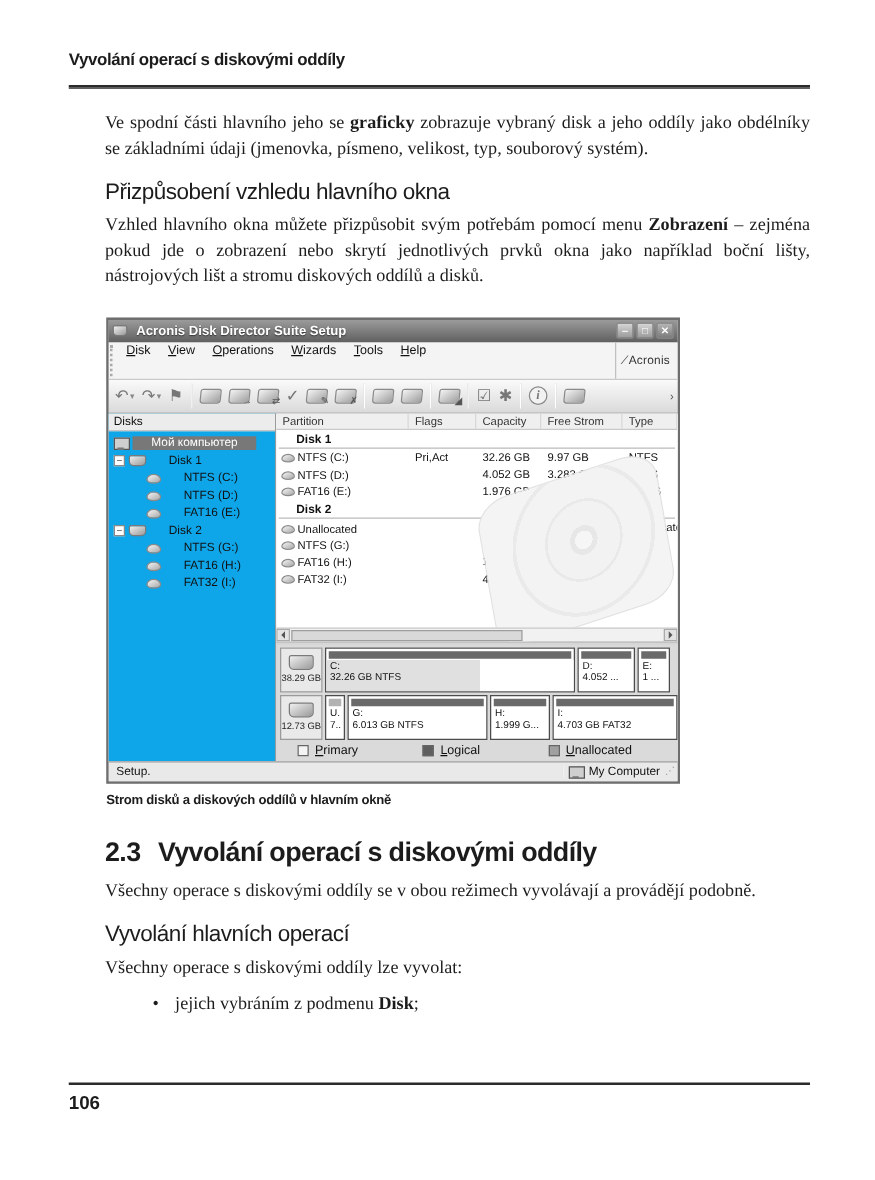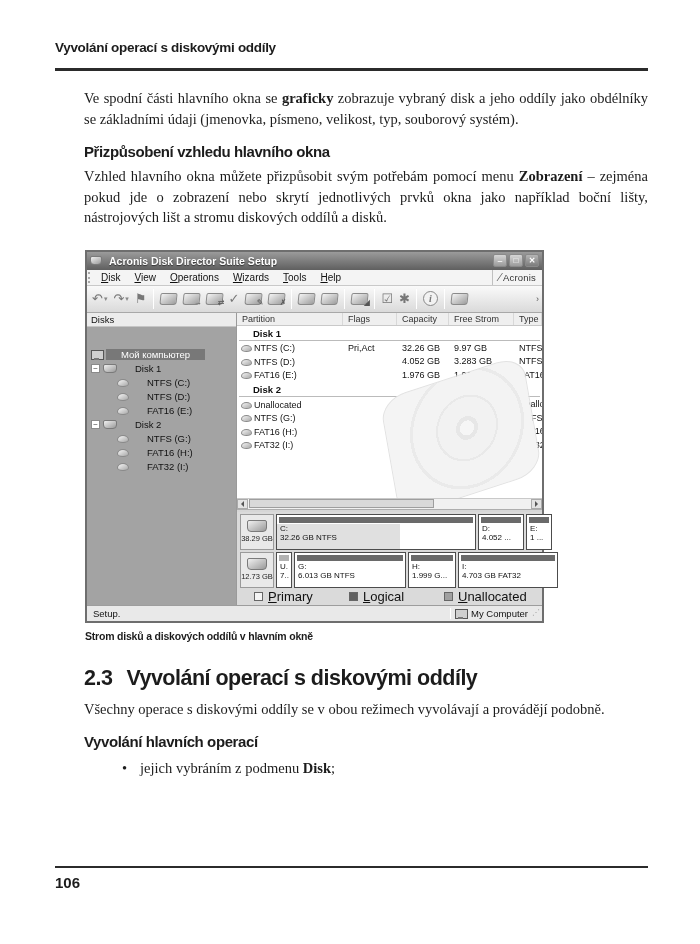--- a/index.html
+++ b/index.html
@@ -7,21 +7,21 @@
   .page { position:relative; width:700px; height:944px; background:#ffffff;
           font-family:"Liberation Serif", serif; color:#1c1c1c; overflow:hidden; }
 
   
   .running-header { position:absolute; left:55px; top:40px;
         font-family:"Liberation Sans", sans-serif; font-weight:bold; font-size:13.5px; letter-spacing:-0.3px; }
   .header-rule { position:absolute; left:55px; top:68px; width:593px; height:3px;
         border-top:2px solid #2b2b2b; border-bottom:1px solid #2b2b2b; }
   .content { position:absolute; left:84px; top:88px; width:564px; }
   .content p.body { font-size:14.5px; line-height:1.42; text-align:justify; }
-  .h3 { font-family:"Liberation Sans", sans-serif; font-weight:bold; font-size:15px;
+  .h3 { font-family:"Liberation Sans", sans-serif; font-weight:normal; font-size:18px;
         letter-spacing:-0.4px; margin:14px 0 6px 0; }
   .h2 { font-family:"Liberation Sans", sans-serif; font-weight:bold; font-size:21.5px;
         letter-spacing:-0.5px; margin:24px 0 8px 0; }
   .h2 .num { margin-right:14px; }
   .caption { font-family:"Liberation Sans", sans-serif; font-weight:bold; font-size:10.5px;
         letter-spacing:-0.2px; margin:7px 0 0 1px; }
   .bullet { display:flex; font-size:14.5px; line-height:1.42; padding-left:38px; margin-top:8px; }
   .bullet .dot { margin-right:13px; }
   .footer-rule { position:absolute; left:55px; top:866px; width:593px; border-top:2px solid #2b2b2b; }
   .pagenum { position:absolute; left:55px; top:874px;
@@ -34,22 +34,22 @@
          display:flex; flex-direction:column; }
   .titlebar { height:18px; background:linear-gradient(#9b9b9b,#5f5f5f);
          display:flex; align-items:center; padding:0 3px; flex:0 0 auto; }
   .titlebar .ttl { color:#fff; font-weight:bold; font-size:10.5px; margin-left:4px; flex:1;
          white-space:nowrap; overflow:hidden; text-shadow:0 1px 1px #333; }
   .winbtn { width:14px; height:13px; margin-left:2px; border:1px solid #8a8a8a; border-radius:2px;
          background:linear-gradient(#d6d6d6,#9a9a9a); color:#fff; font-size:8px; line-height:11px;
          text-align:center; font-weight:bold; }
   .winbtn.close { background:linear-gradient(#b5b5b5,#7c7c7c); }
 
-  .menubar { height:16px; background:#f4f4f4; border-bottom:1px solid #c9c9c9;
-         display:flex; align-items:center; flex:0 0 auto; }
+  .menubar { height:30px; background:#f4f4f4; border-bottom:1px solid #c9c9c9;
+         display:flex; align-items:flex-start; flex:0 0 auto; }
   .gripper { width:5px; align-self:stretch; margin:2px 1px;
          border-left:2px dotted #aaa; }
   .menu-item { display:inline-block; padding:1px 7px; font-size:10px; }
   .menu-item::first-letter { text-decoration:underline; }
   .brand { margin-left:auto; border-left:1px solid #c0c0c0; padding:0 6px; display:flex; align-items:center; height:100%; }
   .brand .mark { font-size:10px; color:#555; margin-right:2px; font-style:italic; }
   .brand .nm { font-size:9.5px; color:#333; letter-spacing:0.2px; }
 
   .toolbar { height:27px; background:linear-gradient(#fafafa,#dadada); border-bottom:1px solid #a8a8a8;
          display:flex; align-items:center; padding:0 2px; flex:0 0 auto; overflow:hidden; }
@@ -59,21 +59,21 @@
   .tdd { font-size:7px; color:#888; margin-left:1px; }
   .tdisk { width:17px; height:12px; border:1px solid #8a8a8a; border-radius:2px 2px 3px 3px;
          background:linear-gradient(145deg,#f4f4f4,#9d9d9d); transform:skewX(-6deg); position:relative; }
   .tdisk .ov { position:absolute; right:-3px; bottom:-3px; font-size:8px; color:#555; transform:skewX(6deg); }
   .tinfo { width:15px; height:15px; border:1px solid #888; border-radius:50%; color:#777;
          font-family:"Liberation Serif", serif; font-style:italic; font-weight:bold;
          font-size:10px; line-height:13px; text-align:center; background:#f2f2f2; }
   .tchev { margin-left:auto; font-size:9px; color:#555; padding-right:1px; }
 
   .mainarea { flex:1; display:flex; min-height:0; background:#fff; }
-  .treepanel { width:150px; border-right:1px solid #9a9a9a; background:#a3a3a3; display:flex; flex-direction:column;gap:18px; }
+  .treepanel { width:134px; border-right:1px solid #9a9a9a; background:#0ea5e9; display:flex; flex-direction:column; }
   .treehdr { height:14px; background:#ececec; border-bottom:1px solid #c5c5c5; padding:1px 4px; font-size:9.5px; }
   .tree { padding-top:3px; }
   .titem { display:flex; align-items:center; height:14px; white-space:nowrap; }
   .titem .lbl { padding:0 15px; }
   .titem.sel .lbl { background:#787878; color:#fff; }
   .ebox { width:9px; height:9px; border:1px solid #8a8a8a; background:#fff; color:#444;
         font-size:8px; line-height:7px; text-align:center; margin-right:3px; flex:0 0 auto; }
   .ico-computer { width:12px; height:10px; margin-right:3px; position:relative; flex:0 0 auto; }
   .ico-computer::before { content:""; position:absolute; left:0; top:0; width:11px; height:8px;
         border:1px solid #555; background:#cfcfcf; }
@@ -121,42 +121,42 @@
   .gpart { position:relative; border:1px solid #4c4c4c; background:#fff; margin-right:2px;
         display:flex; flex-direction:column; overflow:hidden; flex:0 0 auto; }
   .gpart .strip { height:6px; margin:2px 2px 1px 2px; background:#6a6a6a; flex:0 0 auto; }
   .gpart.unalloc .strip { background:#b2b2b2; }
   .gpart .pbody { flex:1; padding:0 3px; font-size:8px; line-height:9.5px; white-space:nowrap; overflow:hidden; }
   .legend { display:flex; align-items:center; height:13px; padding-left:14px; }
   .litem { display:flex; align-items:center; width:103px; }
   .lmark { width:9px; height:9px; border:1px solid #666; margin-right:5px; background:#f4f4f4; flex:0 0 auto; }
   .lmark.logical { background:#5f5f5f; }
   .lmark.unallocated { background:#a0a0a0; }
-  .llabel { font-size:13px; display:inline-block; }
+  .llabel { font-size:10px; display:inline-block; }
   .llabel::first-letter { text-decoration:underline; }
 
   .statusbar { height:16px; background:#e9e9e9; border-top:1px solid #9d9d9d; display:flex;
         align-items:center; flex:0 0 auto; font-size:9.5px; }
   .statusbar .stleft { flex:1; padding-left:6px; }
   .statusbar .stdiv { width:1px; height:11px; background:#b5b5b5; border-right:1px solid #fff; }
   .stright { display:flex; align-items:flex-end; padding:0 4px; }
   .stright .ico-computer { margin-right:4px; }
   .grip { width:10px; height:12px; color:#9a9a9a; font-size:8px; line-height:12px; }
 </style>
 </head>
 <body>
 
 <div class="page">
 
   <div class="running-header">Vyvolání operací s diskovými oddíly</div>
   <div class="header-rule"></div>
 
   <div class="content">
 
-    <p class="body"><span>Ve spodní části hlavního okna se </span><b>graficky</b><span> zobrazuje vybraný disk a jeho oddíly jako obdélníky se základními údaji (jmenovka, písmeno, velikost, typ, souborový systém).</span></p>
+    <p class="body"><span>Ve spodní části hlavního jeho se </span><b>graficky</b><span> zobrazuje vybraný disk a jeho oddíly jako obdélníky se základními údaji (jmenovka, písmeno, velikost, typ, souborový systém).</span></p>
 
     <div class="h3">Přizpůsobení vzhledu hlavního okna</div>
 
     <p class="body"><span>Vzhled hlavního okna můžete přizpůsobit svým potřebám pomocí menu </span><b>Zobrazení</b><span> – zejména pokud jde o zobrazení nebo skrytí jednotlivých prvků okna jako například boční lišty, nástrojových lišt a stromu diskových oddílů a disků.</span></p>
 
     <div class="win">
 
       <div class="titlebar">
         <span class="ico-disk" style="width:12px;height:9px;"></span>
         <span class="ttl">Acronis Disk Director Suite Setup</span>
@@ -477,20 +477,21 @@
     </div>
 
     <div class="caption">Strom disků a diskových oddílů v hlavním okně</div>
 
     <div class="h2"><span class="num">2.3</span><span>Vyvolání operací s diskovými oddíly</span></div>
 
     <p class="body">Všechny operace s diskovými oddíly se v obou režimech vyvolávají a provádějí podobně.</p>
 
     <div class="h3">Vyvolání hlavních operací</div>
 
+    <p class="body">Všechny operace s diskovými oddíly lze vyvolat:</p>
 
     <div class="bullet">
         <span class="dot">•</span>
         <span><span>jejich vybráním z podmenu </span><b>Disk</b><span>;</span></span>
       </div>
 
   </div>
 
   <div class="footer-rule"></div>
   <div class="pagenum">106</div>

